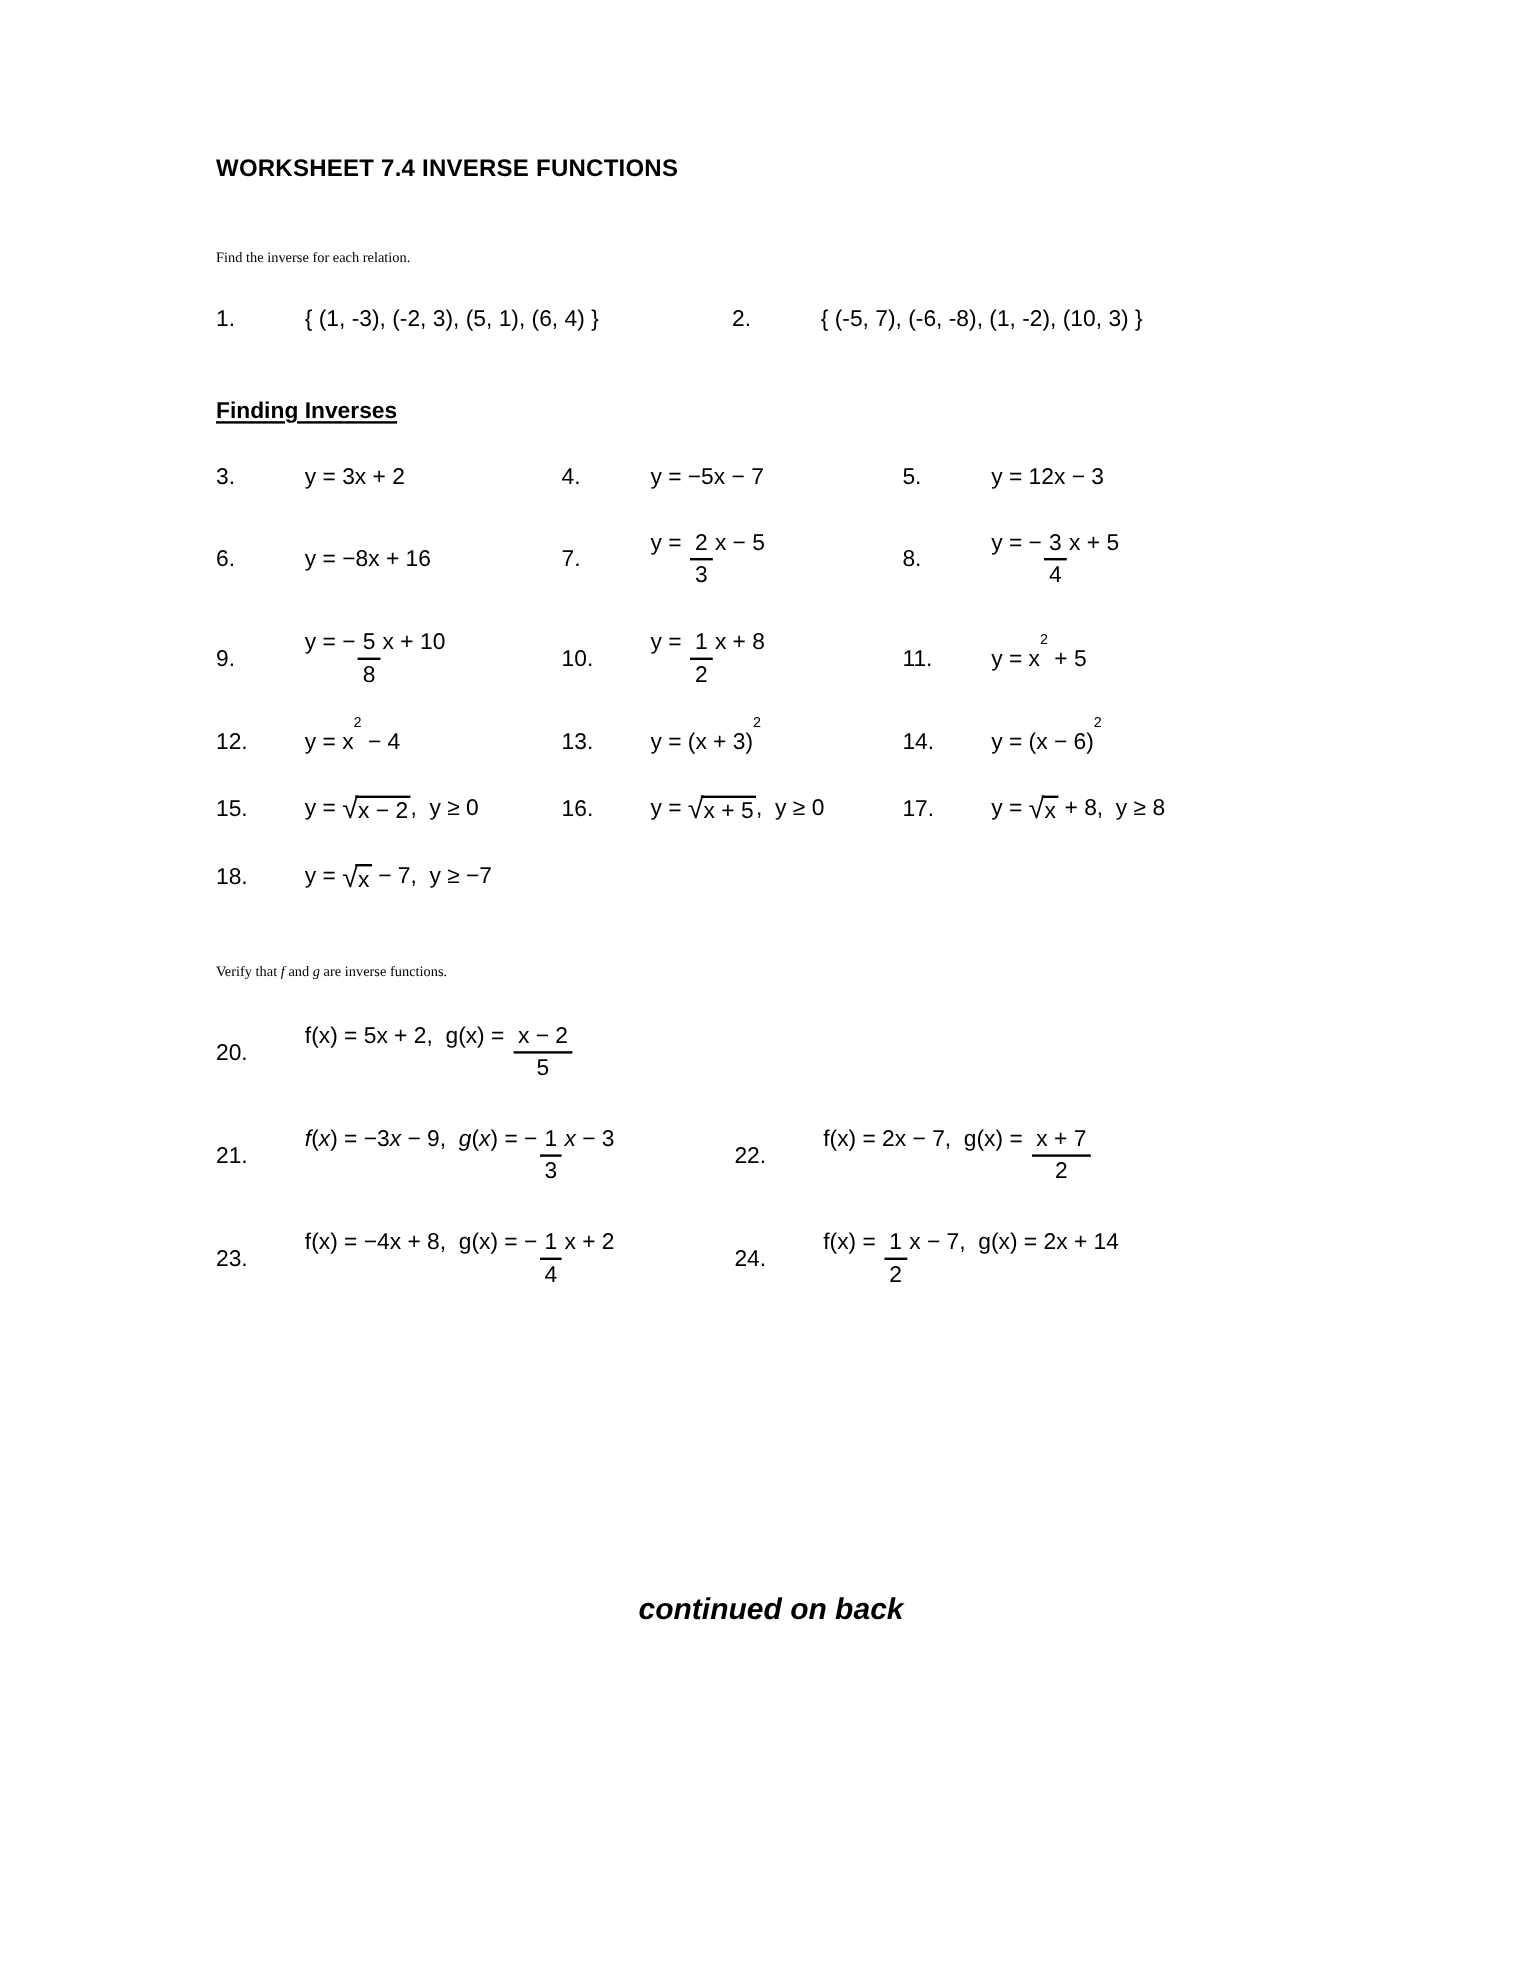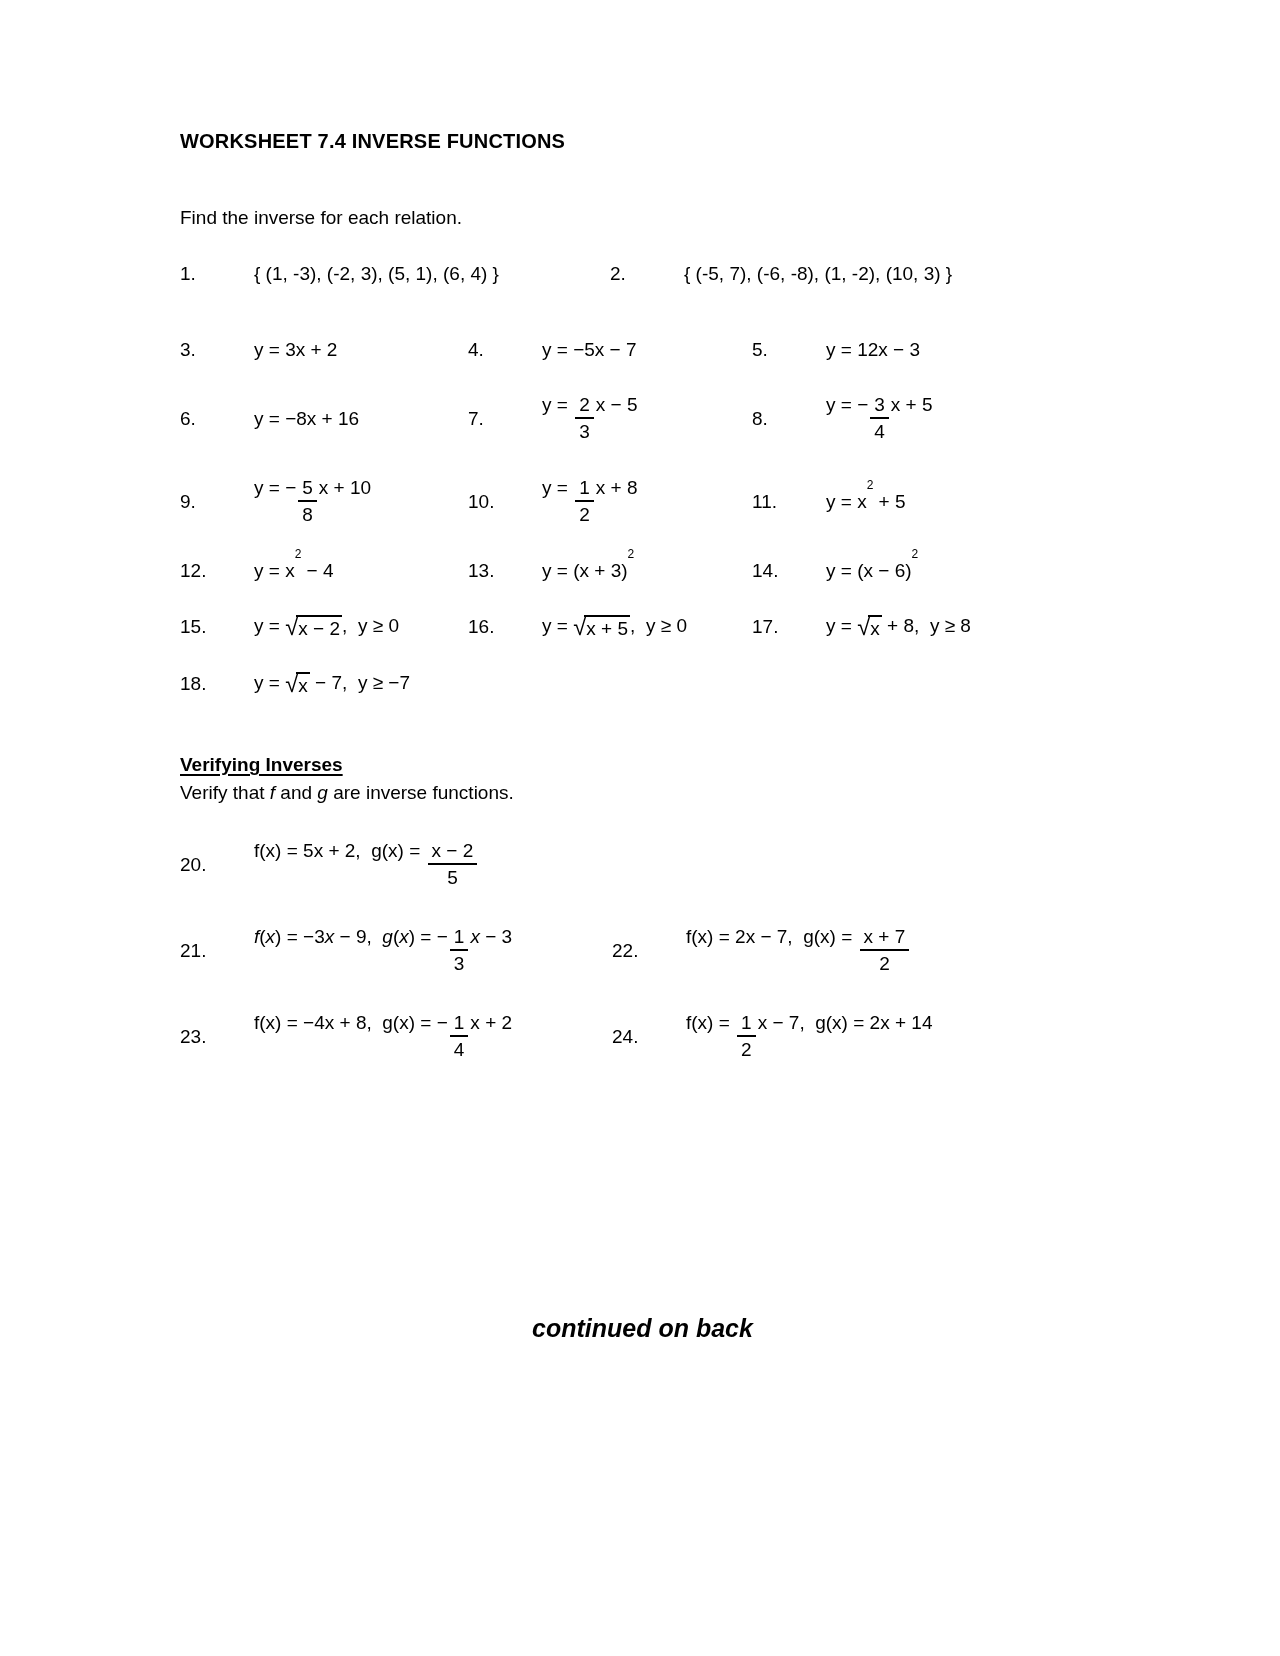--- a/index.html
+++ b/index.html
@@ -24,22 +24,23 @@
     font-size: 19px;
     font-weight: bold;
     text-decoration: underline;
     text-decoration-thickness: 2px;
     text-underline-offset: 3px;
     margin: 0;
   }
   .sec { margin-top: 54px; }
   .sec.sec2 { margin-top: 58px; }
   p.instr {
-    font-size: 19px;
+    font-size: 12px;
     margin: 6px 0 0 0;
+    font-family: Liberation Serif, serif;
   }
   p.instr .it { font-style: italic; }
   .row {
     display: flex;
     align-items: center;
     margin-top: 33px;
   }
   .sec0 .row { margin-top: 34px; }
   .sec2 .row { margin-top: 36px; }
   .problem {
@@ -125,20 +126,21 @@
             <span class="pnum">1.</span>
             <span class="pexpr"><span>{ (1, -3), (-2, 3), (5, 1), (6, 4) }</span></span>
           </div>
           <div class="problem">
             <span class="pnum">2.</span>
             <span class="pexpr"><span>{ (-5, 7), (-6, -8), (1, -2), (10, 3) }</span></span>
           </div>
         </div>
       </div>
       <div class="sec sec1">
+        <h2 class="section-heading">Finding Inverses</h2>
         <div class="row">
           <div class="problem">
             <span class="pnum">3.</span>
             <span class="pexpr"><span>y = 3x + 2</span></span>
           </div>
           <div class="problem">
             <span class="pnum">4.</span>
             <span class="pexpr"><span>y = −5x − 7</span></span>
           </div>
           <div class="problem">
@@ -203,21 +205,20 @@
           </div>
         </div>
         <div class="row">
           <div class="problem">
             <span class="pnum">18.</span>
             <span class="pexpr"><span>y = </span><span class="sqrt"><span class="rs">√</span><span class="rc">x</span></span><span> − 7,  y ≥ −7</span></span>
           </div>
         </div>
       </div>
       <div class="sec sec2">
-        <h2 class="section-heading">Verifying Inverses</h2>
         <p class="instr"><span>Verify that </span><span class="it">f</span><span> and </span><span class="it">g</span><span> are inverse functions.</span></p>
         <div class="row">
           <div class="problem">
             <span class="pnum">20.</span>
             <span class="pexpr"><span>f(x) = 5x + 2,  g(x) = </span><span class="frac"><span class="fn">x − 2</span><span class="fd">5</span></span></span>
           </div>
         </div>
         <div class="row">
           <div class="problem">
             <span class="pnum">21.</span>

